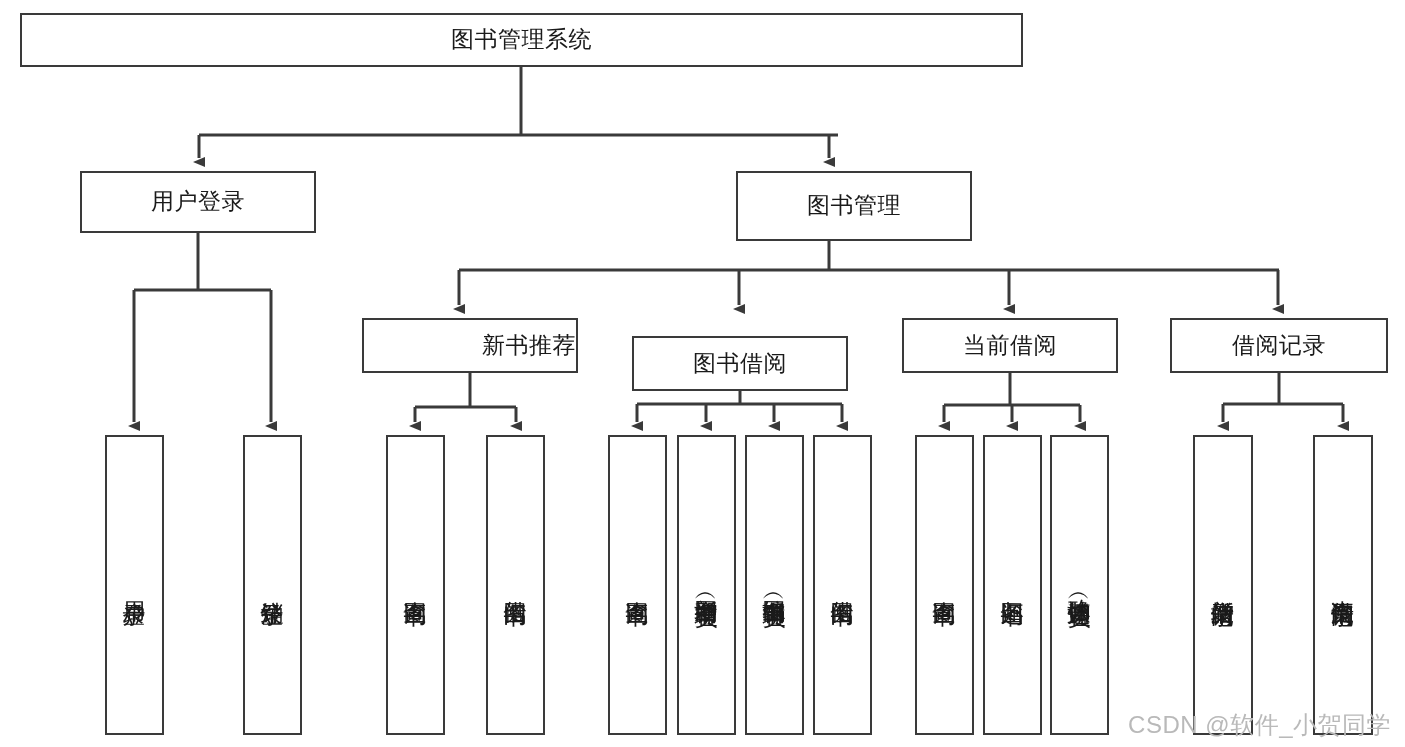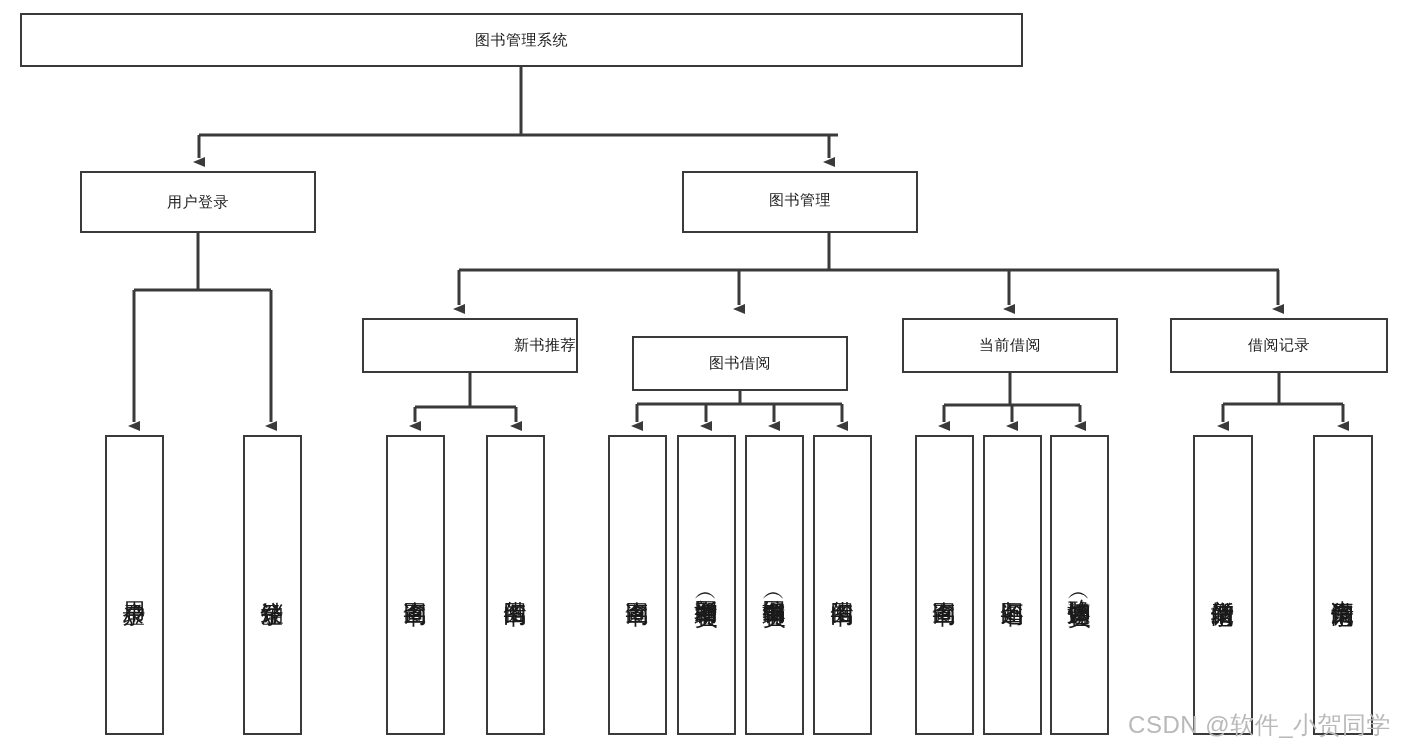--- a/index.html
+++ b/index.html
@@ -31,21 +31,21 @@
     box-sizing: border-box;
     border: 2px solid #3a3a3a;
     background: #ffffff;
     display: flex;
     align-items: center;
     justify-content: center;
     text-align: center;
     color: #1a1a1a;
   }
   .node.horizontal {
-    font-size: 15px;
+    font-size: 23px;
     line-height: 1.1;
     letter-spacing: 0.5px;
   }
   .node.vertical {
     font-size: 23px;
     line-height: 1.05;
     letter-spacing: 1px;
     writing-mode: vertical-rl;
     text-orientation: upright;
     padding: 6px 0;
@@ -119,21 +119,21 @@
     </g>
   </svg>
 
   <div class="node horizontal" style="left:20px; top:13px; width:1003px; height:54px;">
     <span class="node-label">图书管理系统</span>
   </div>
 
   <div class="node horizontal" style="left:80px; top:171px; width:236px; height:62px;">
     <span class="node-label">用户登录</span>
   </div>
-  <div class="node horizontal" style="left:682px; top:171px; width:236px; height:62px;font-family:Liberation Mono, monospace;">
+  <div class="node horizontal" style="left:736px; top:171px; width:236px; height:70px;">
     <span class="node-label">图书管理</span>
   </div>
 
   <div class="node horizontal" style="left:362px; top:318px; width:216px; height:55px;justify-content:flex-end;">
     <span class="node-label">新书推荐</span>
   </div>
   <div class="node horizontal" style="left:632px; top:336px; width:216px; height:55px;">
     <span class="node-label">图书借阅</span>
   </div>
   <div class="node horizontal" style="left:902px; top:318px; width:216px; height:55px;">

